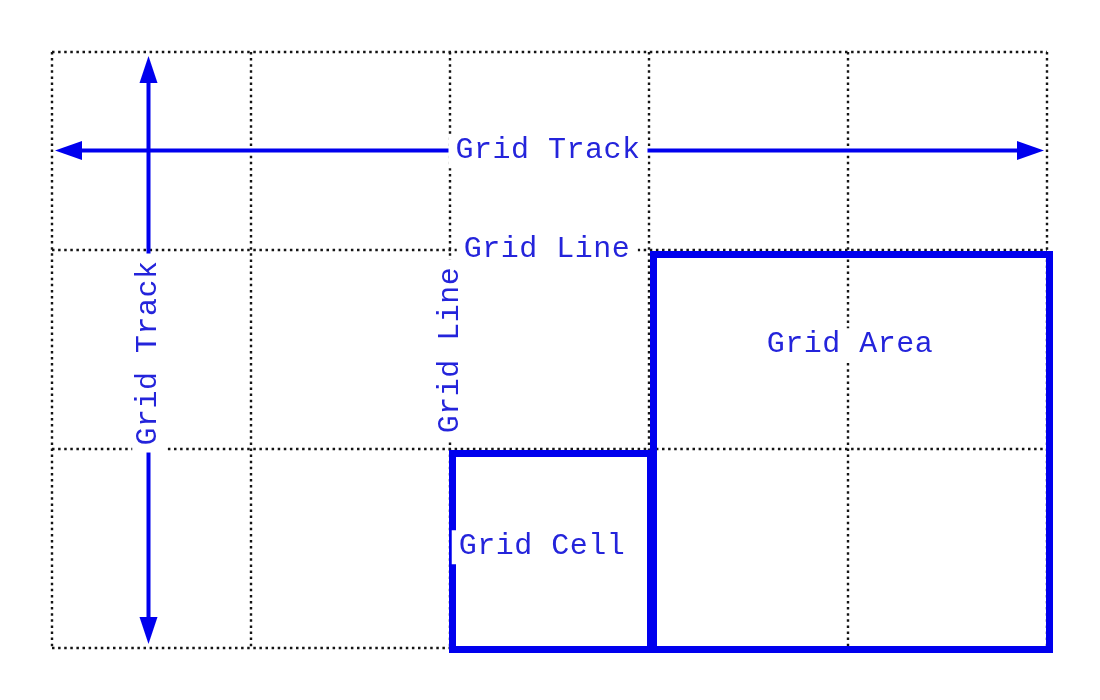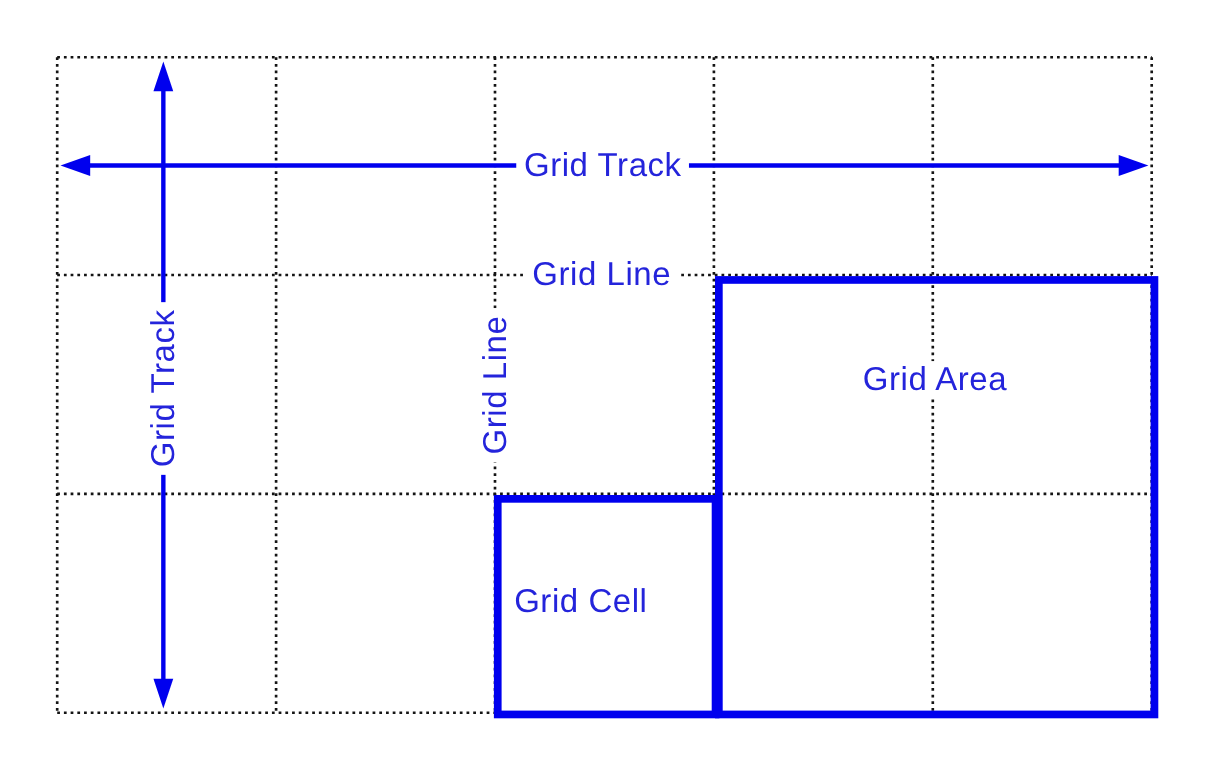--- a/index.html
+++ b/index.html
@@ -5,21 +5,21 @@
   :root{
     --accent:#0000EE;
     --label:#2424DB;
     --dots:#141414;
     --bg:#FFFFFF;
   }
   *{margin:0;padding:0;box-sizing:border-box;}
   html,body{width:1100px;height:700px;background:var(--bg);overflow:hidden;}
   .canvas{
     position:relative;width:952px;height:700px;background:var(--bg);
-    font-family:Liberation Sans, sans-serif;
+    font-family:Liberation Mono, monospace;
   }
   svg.layer{position:absolute;left:0;top:0;z-index:1;}
   .dotline{stroke:var(--dots);stroke-width:2.4;stroke-dasharray:2.5 3.6;fill:none;}
   .arrowline{stroke:var(--accent);stroke-width:4;fill:none;}
   .arrowhead{fill:var(--accent);stroke:none;}
   .bluebox{
     position:absolute;z-index:2;border:7px solid var(--accent);background:transparent;
   }
   .box-cell{left:449px;top:450px;width:205px;height:203px;}
   .box-area{left:650px;top:251px;width:403px;height:402px;}
@@ -29,21 +29,21 @@
     font-size:30px;font-weight:500;letter-spacing:.5px;line-height:1.05;
     white-space:nowrap;padding:1px 7px;
     transform:translate(-50%,-50%);
   }
   .lbl.vert{transform:translate(-50%,-50%) rotate(-90deg);}
   .lbl-track-h{left:548px;top:151px;}
   .lbl-track-v{left:149px;top:353px;}
   .lbl-line-h{left:547px;top:250px;}
   .lbl-line-v{left:451px;top:350px;}
   .lbl-area{left:850px;top:345px;text-align:right;}
-  .lbl-cell{left:528px;top:547px;}
+  .lbl-cell{left:542px;top:547px;}
 </style>
 </head>
 <body>
 
 <div class="canvas">
 
   <svg class="layer" width="1100" height="700" viewBox="0 0 1100 700">
 
     <g>
       <line class="dotline" x1="52" y1="52" x2="52" y2="648"></line>

